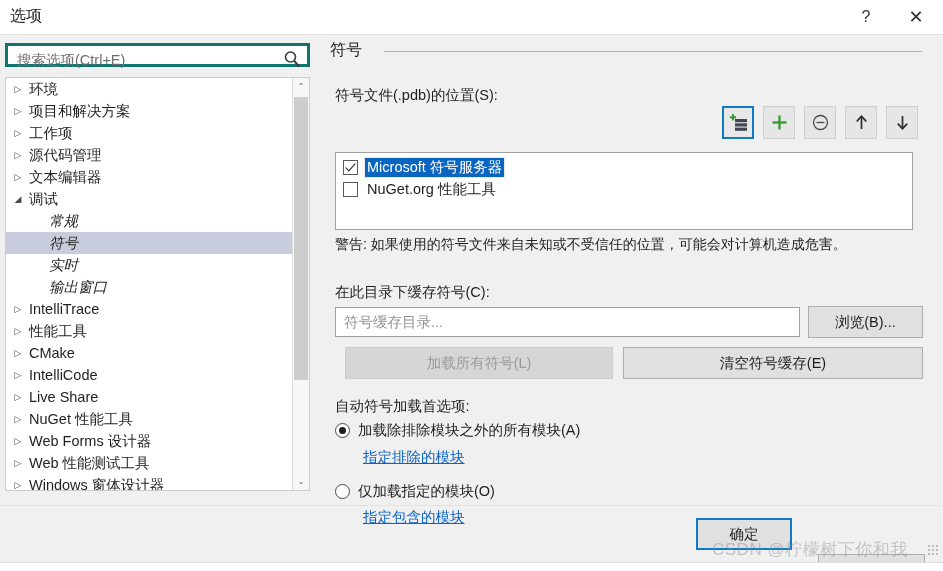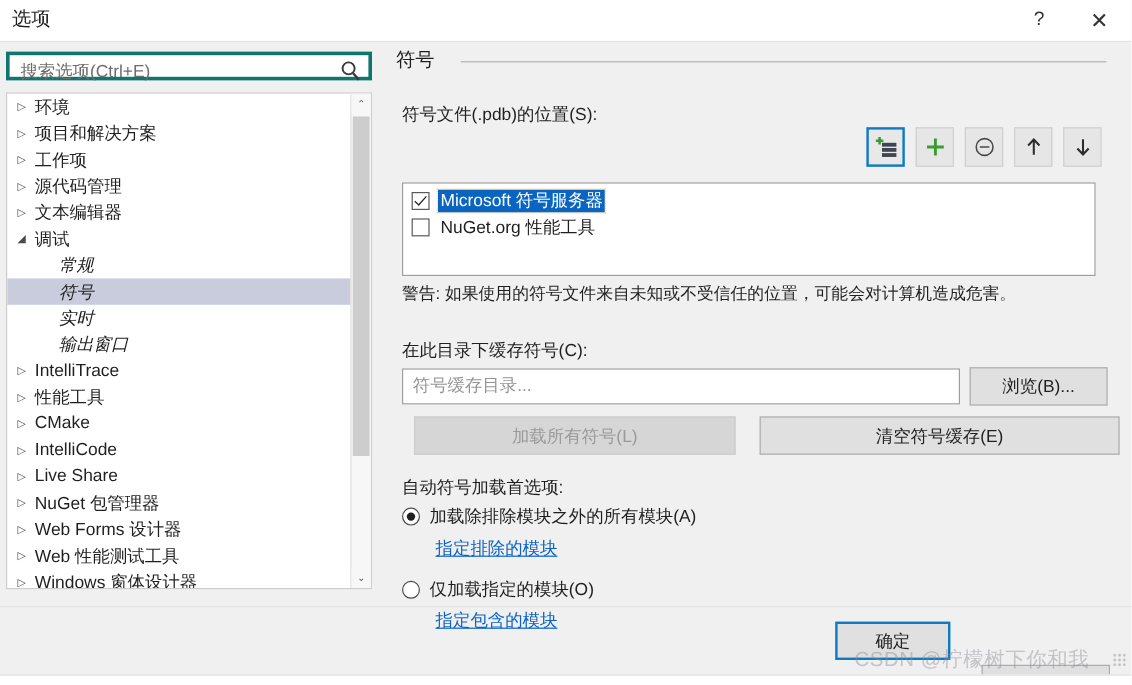--- a/index.html
+++ b/index.html
@@ -210,21 +210,21 @@
     background: #e0e0e0;
     border: 1px solid #adadad;
     box-sizing: border-box;
     display: flex; align-items: center; justify-content: center;
     font-size: 14.5px; color: #1f1f1f;
     white-space: nowrap; cursor: default;
   }
   #browse-btn      { left: 478px; top: 266px; width: 115px; height: 32px; }
   #load-all-btn    { left: 15px;  top: 307px; width: 268px; height: 32px;
                      color: #9a9a9a; background: #d6d6d6; border-color: #cccccc; }
-  #clear-cache-btn { left: 293px; top: 307px; width: 300px; height: 32px; margin-left: 10px; }
+  #clear-cache-btn { left: 293px; top: 307px; width: 300px; height: 32px; }
 
   #label-autoload { left: 5px; top: 357px; }
 
   .radio-row {
     position: absolute; left: 5px;
     display: flex; align-items: center;
     font-size: 14.5px; color: #1f1f1f; white-space: nowrap;
     cursor: default;
   }
   #radio-a { top: 381px; }
@@ -367,21 +367,21 @@
         <div class="tree-row">
           <span class="tw">▷</span>
           <span class="tree-label">IntelliCode</span>
         </div>
         <div class="tree-row">
           <span class="tw">▷</span>
           <span class="tree-label">Live Share</span>
         </div>
         <div class="tree-row">
           <span class="tw">▷</span>
-          <span class="tree-label">NuGet 包管理器</span>
+          <span class="tree-label">NuGet 性能工具</span>
         </div>
         <div class="tree-row">
           <span class="tw">▷</span>
           <span class="tree-label">Web Forms 设计器</span>
         </div>
         <div class="tree-row">
           <span class="tw">▷</span>
           <span class="tree-label">Web 性能测试工具</span>
         </div>
         <div class="tree-row">

